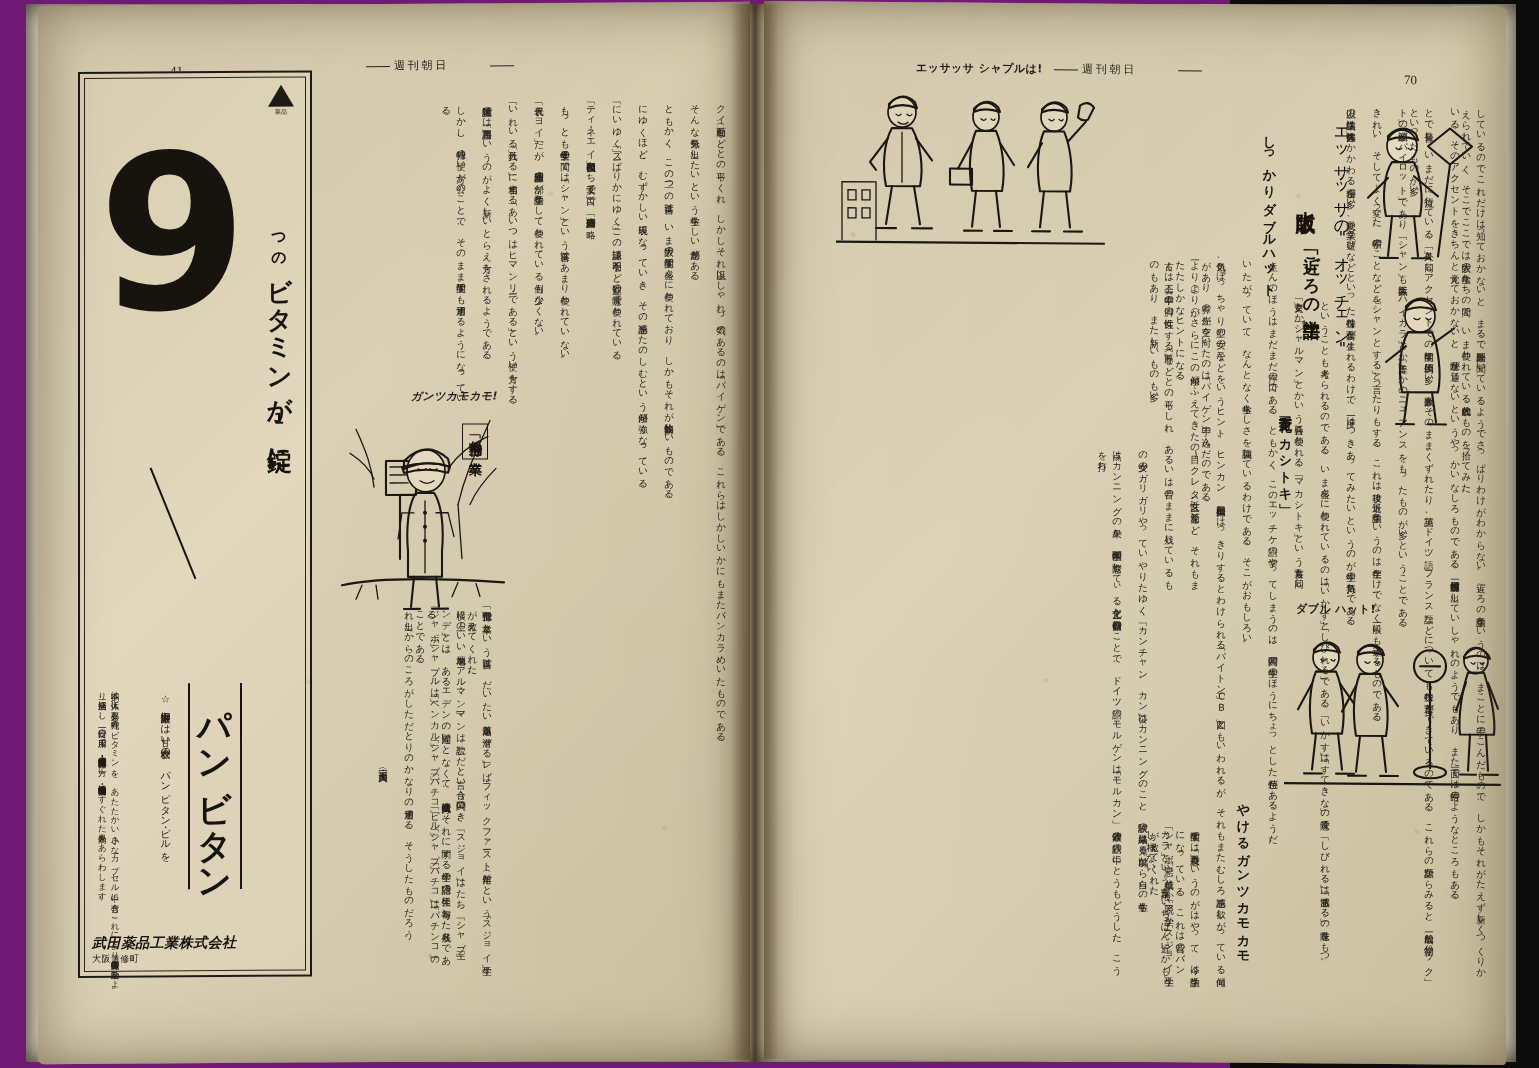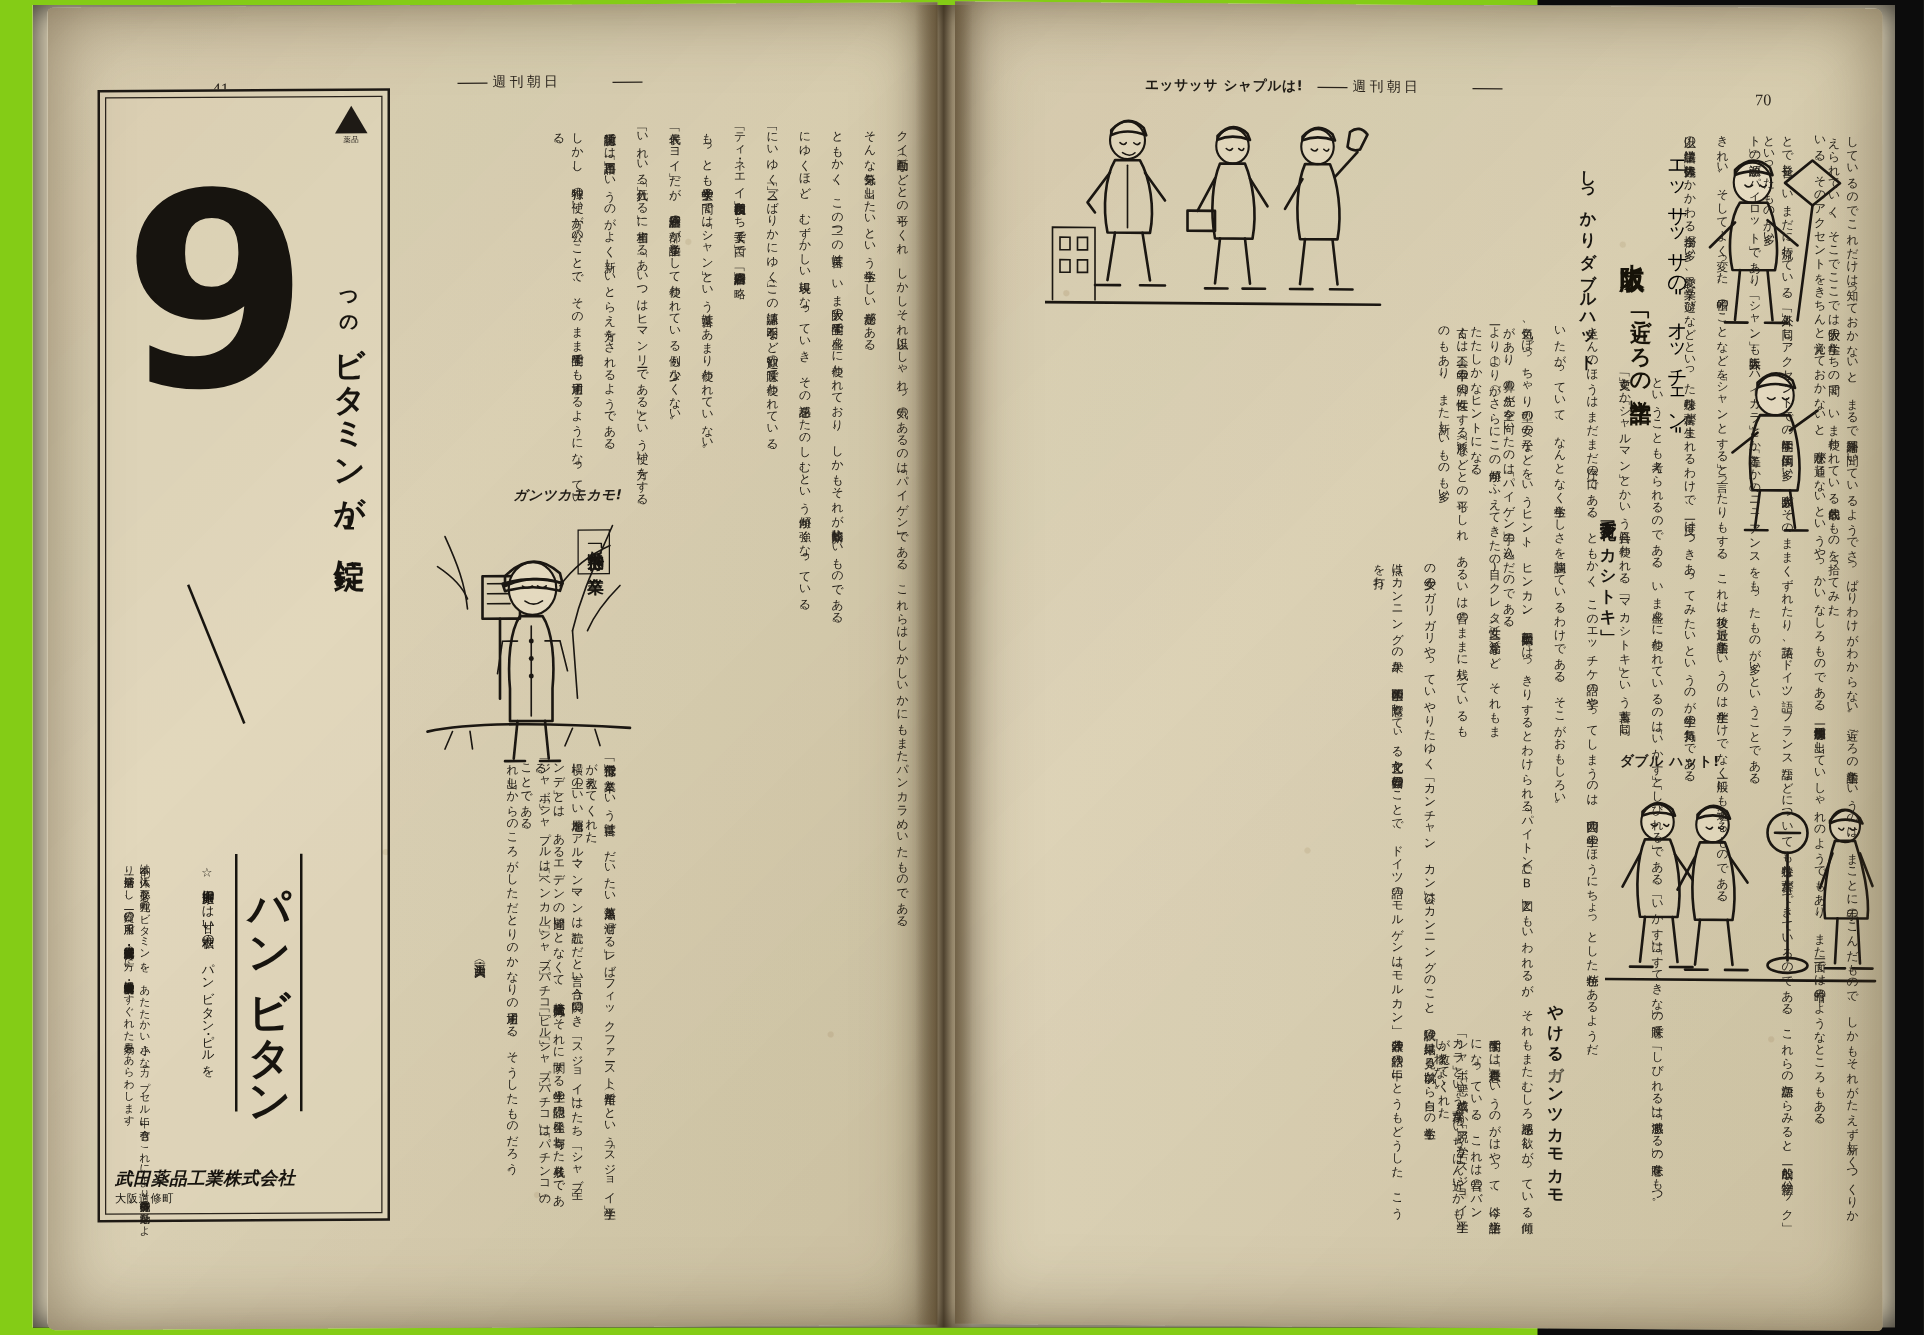--- a/index.html
+++ b/index.html
@@ -12,21 +12,21 @@
     height: 1068px;
     overflow: hidden;
     font-family: "DejaVu Sans", sans-serif;
   }
 
   
   #scan {
     position: absolute;
     left: 0; top: 0;
     width: 1230px; height: 1068px;
-    background: #84cc16;
+    background: #701a75;
   }
 
   .spread {
     position: absolute;
     left: 26px; top: 4px;
     width: 1490px; height: 1058px;
     background: #d9cfb4;
     box-shadow: 0 0 24px rgba(0,0,0,.8) inset;
   }
 

